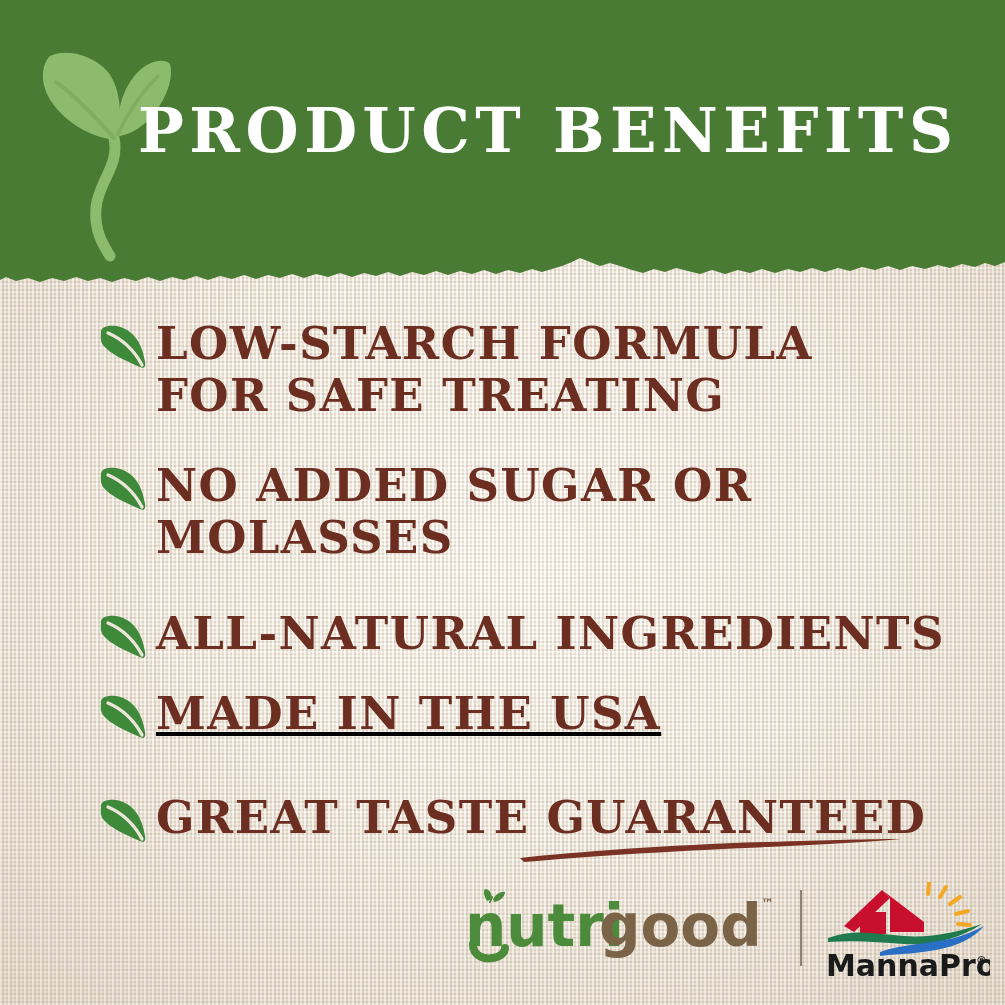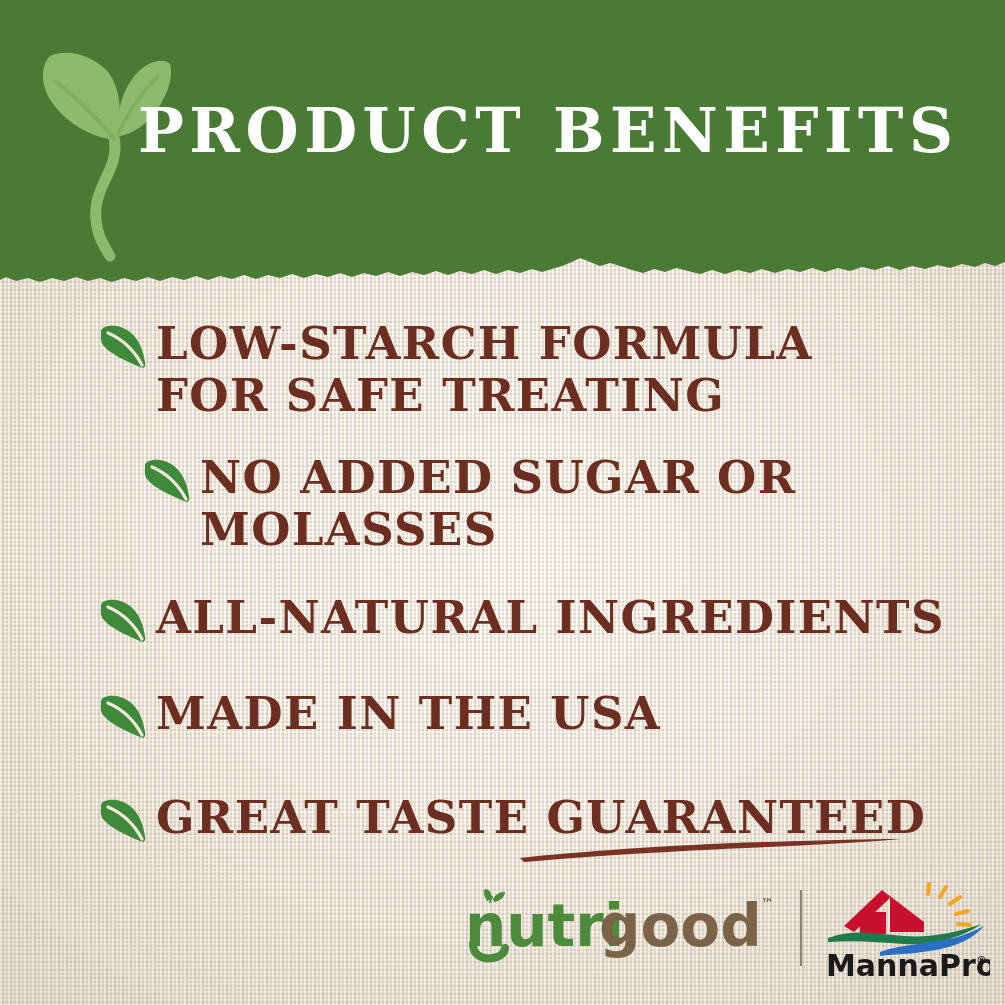--- a/index.html
+++ b/index.html
@@ -130,23 +130,23 @@
     font-family: "DejaVu Serif", "Liberation Serif", serif;
     font-weight: 700;
     font-size: 45px;
     line-height: 52px;
     letter-spacing: 1.4px;
     text-transform: uppercase;
     white-space: pre-line;
   }
 
   .row-0 { top: 18px; }
-  .row-1 { top: 152px; padding-left: 44px; }
-  .row-2 { top: 292px; }
-  .row-3 { top: 388px; }
+  .row-1 { top: 160px; }
+  .row-2 { top: 308px; }
+  .row-3 { top: 388px; text-decoration: underline; }
   .row-4 { top: 492px; }
 
   
   .underline-stroke {
     position: absolute;
     left: 518px;
     top: 836px;
     width: 385px;
     height: 28px;
   }

